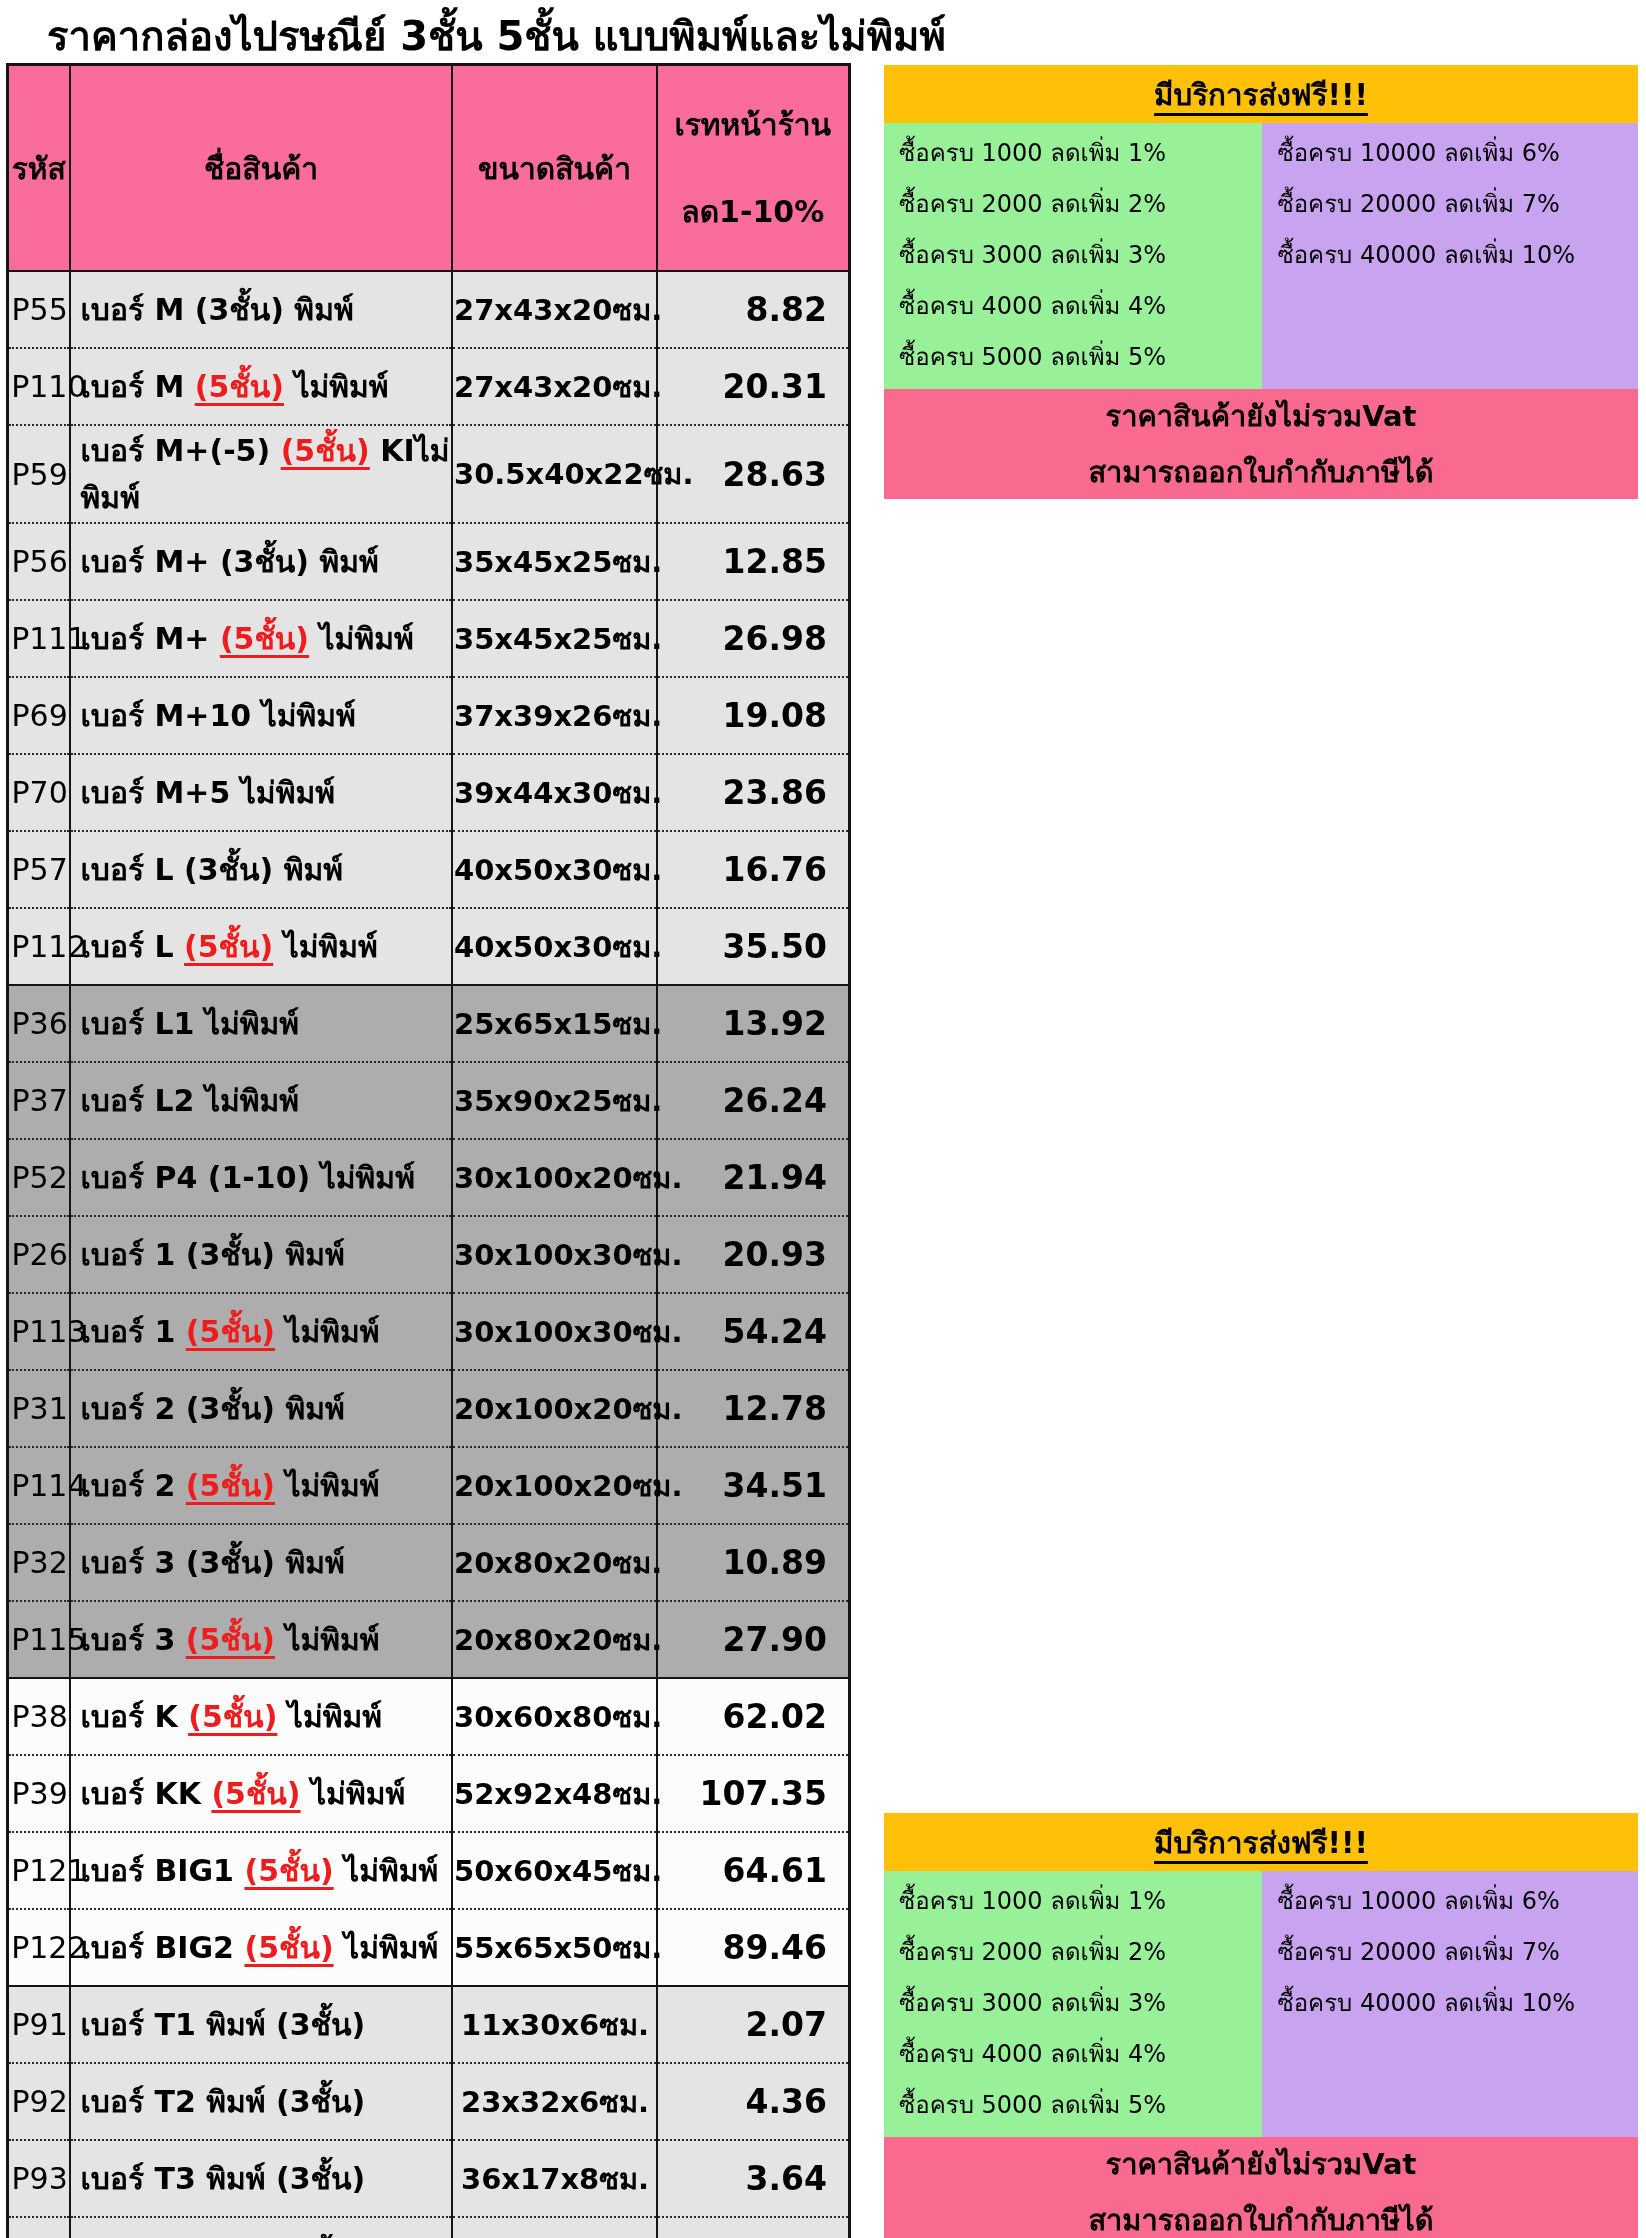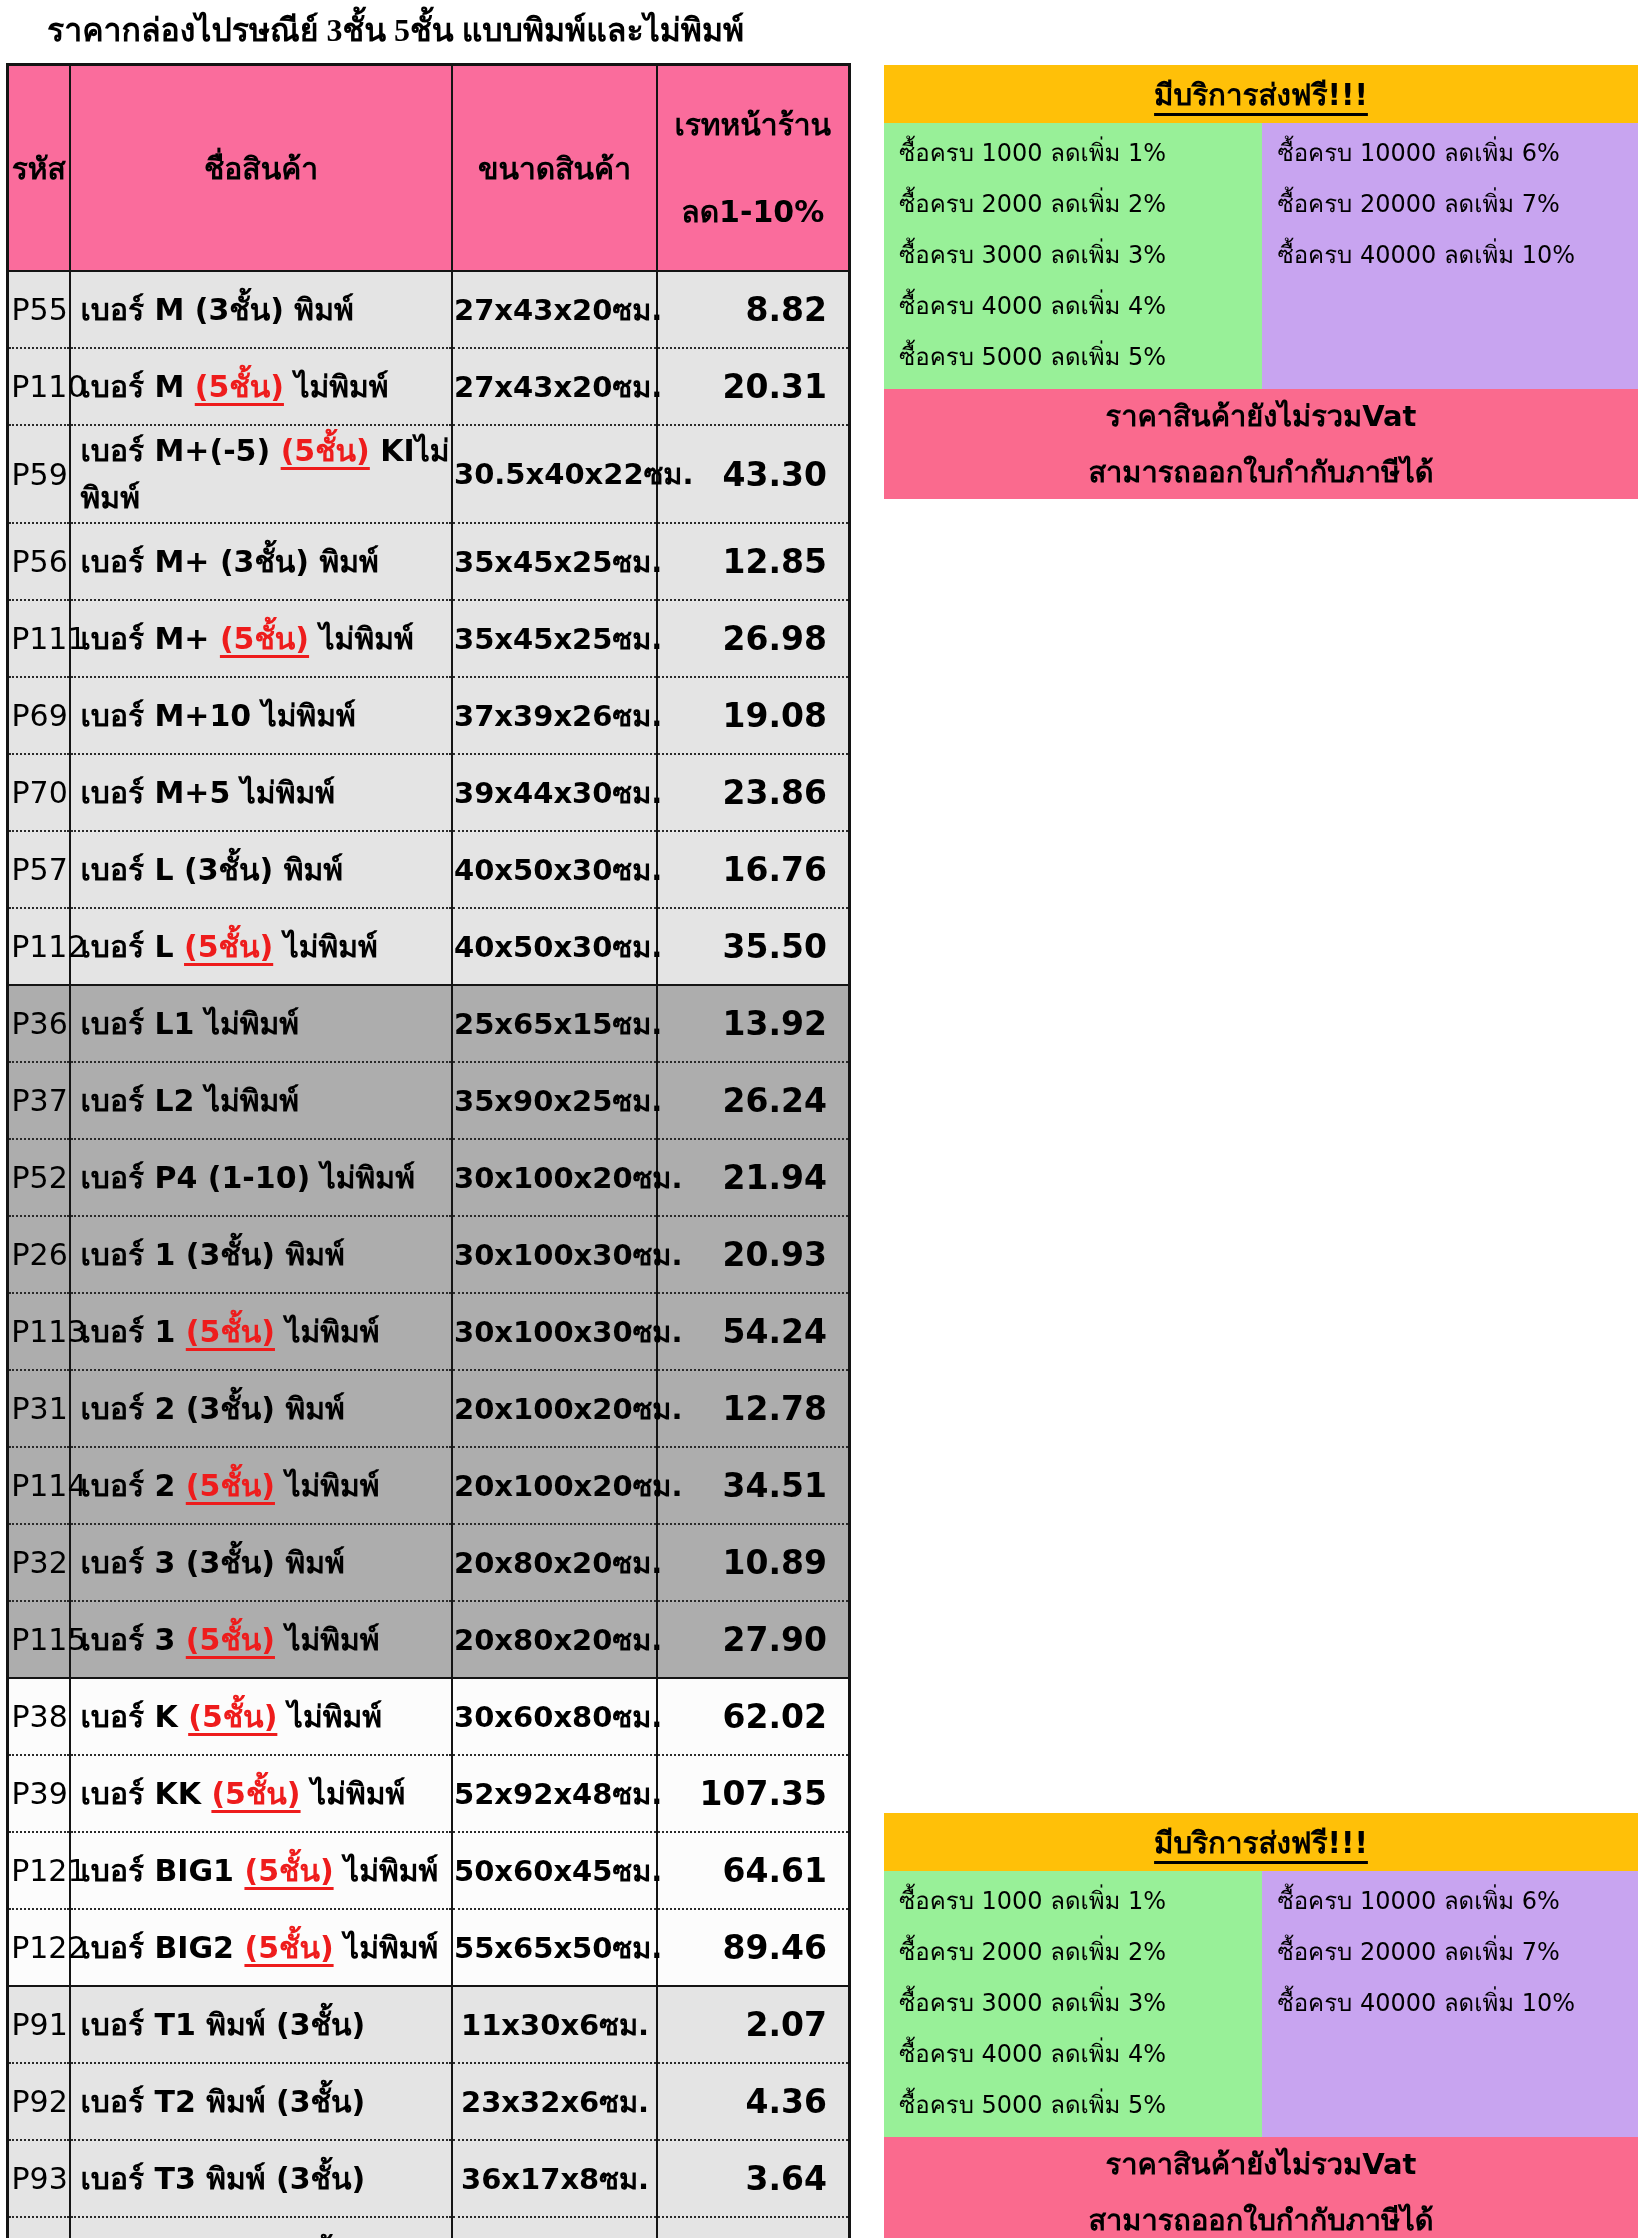--- a/index.html
+++ b/index.html
@@ -2,21 +2,21 @@
 <html style="--header-pink: #fa6c9c; --row-light: #e4e4e4; --row-dark: #adadad; --row-white: #fcfcfc; --accent-red: #ee1c1c; --promo-yellow: #ffc008; --promo-green: #98f098; --promo-purple: #c8a4f0; --promo-pink: #fa6a8e;font-size:11px"><head>
 <meta charset="utf-8">
 <style>
   html,body{margin:0;padding:0;}
   body{
     width:1646px;height:2239px;position:relative;background:#ffffff;
     font-family:"DejaVu Sans","Liberation Sans",sans-serif;color:#000;
   }
   .title{
     position:absolute;left:47px;top:4.1px;
-    font-size:32px;font-weight:bold;letter-spacing:0;font-family:Liberation Serif, serif;
+    font-size:40px;font-weight:bold;letter-spacing:0;
   }
   
   table.price-table{
     position:absolute;left:5.5px;top:63px;width:842px;
     border-collapse:collapse;table-layout:fixed;
     border:3.4px solid #141414;
   }
   thead th{
     background:var(--header-pink);
     height:202px;font-size:30px;font-weight:bold;
@@ -100,21 +100,21 @@
       <tr class="g-a">
         <td class="c-code b-r">P110</td>
         <td class="c-name b-r"><span>เบอร์ M </span><span class="red-seg">(5ชั้น)</span><span> ไม่พิมพ์</span></td>
         <td class="c-size b-r">27x43x20ซม.</td>
         <td class="c-price">20.31</td>
       </tr>
       <tr class="g-a">
         <td class="c-code b-r">P59</td>
         <td class="c-name b-r"><span>เบอร์ M+(-5) </span><span class="red-seg">(5ชั้น)</span><span> KIไม่พิมพ์</span></td>
         <td class="c-size b-r">30.5x40x22ซม.</td>
-        <td class="c-price">43.30</td>
+        <td class="c-price">28.63</td>
       </tr>
       <tr class="g-a">
         <td class="c-code b-r">P56</td>
         <td class="c-name b-r"><span>เบอร์ M+ (3ชั้น) พิมพ์</span></td>
         <td class="c-size b-r">35x45x25ซม.</td>
         <td class="c-price">12.85</td>
       </tr>
       <tr class="g-a">
         <td class="c-code b-r">P111</td>
         <td class="c-name b-r"><span>เบอร์ M+ </span><span class="red-seg">(5ชั้น)</span><span> ไม่พิมพ์</span></td>

